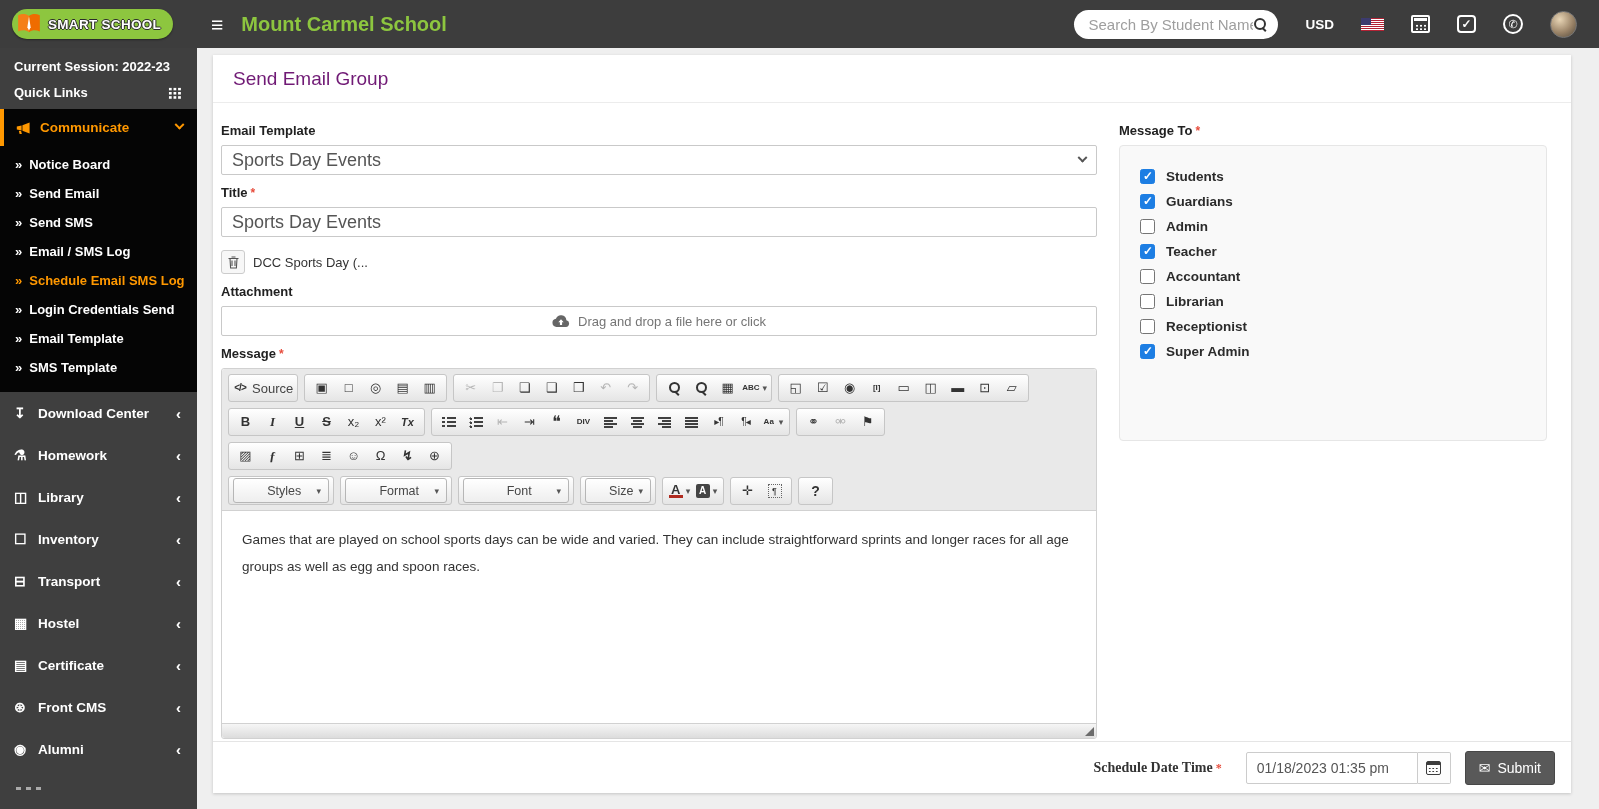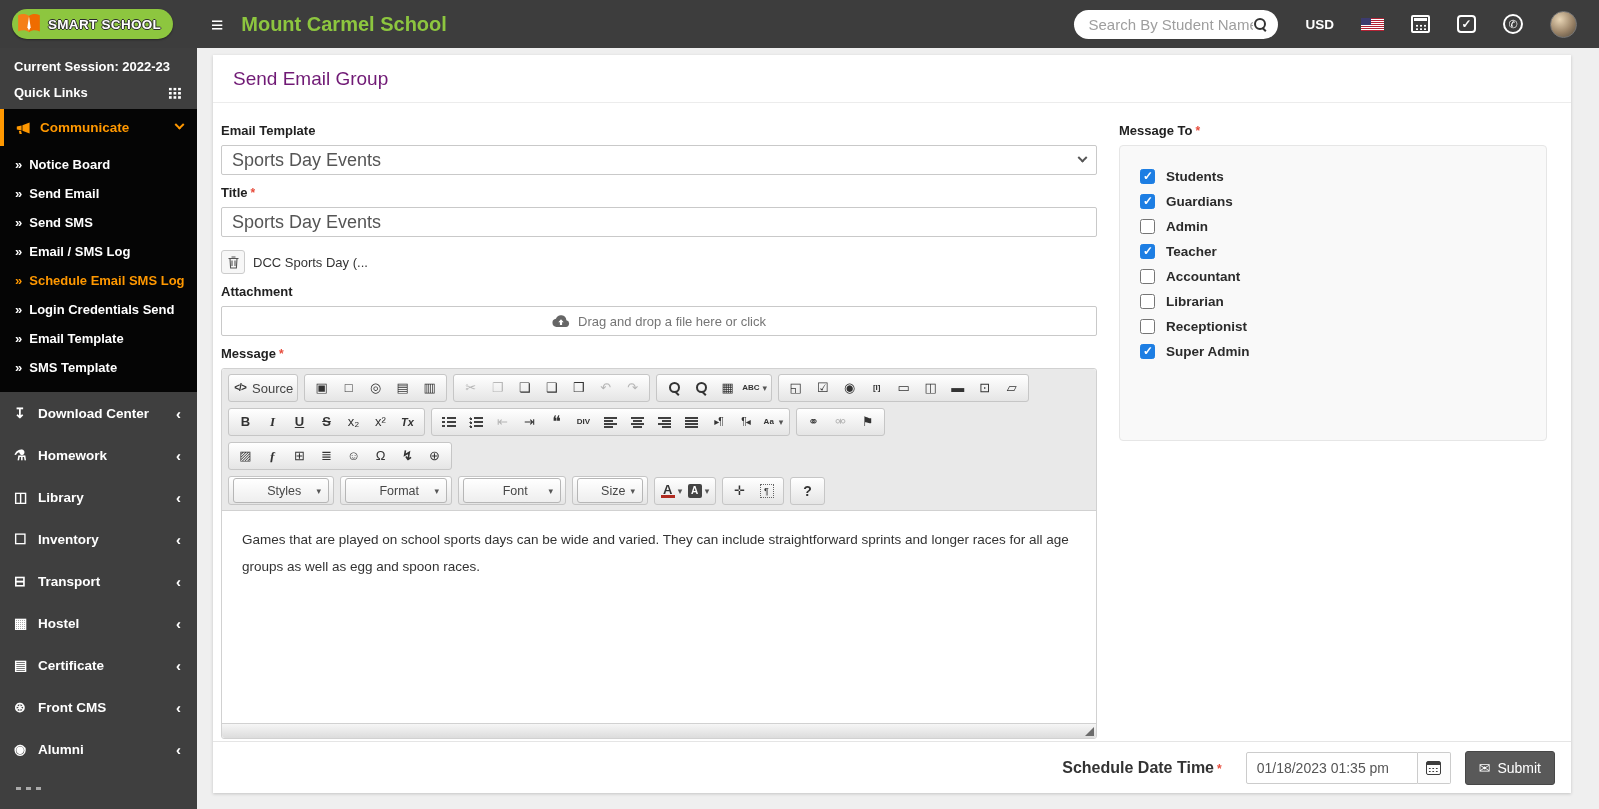--- a/index.html
+++ b/index.html
@@ -111,36 +111,36 @@
   [data-icon="align-right"] .glyph{background-image:linear-gradient(#404040,#404040),linear-gradient(#404040,#404040),linear-gradient(#404040,#404040),linear-gradient(#404040,#404040);background-size:13px 2px,9px 2px,13px 2px,9px 2px;background-position:0 2px,4px 5px,0 8px,4px 11px;}
   [data-icon="align-justify"] .glyph{background-image:linear-gradient(#404040,#404040),linear-gradient(#404040,#404040),linear-gradient(#404040,#404040),linear-gradient(#404040,#404040);background-size:13px 2px,13px 2px,13px 2px,13px 2px;background-position:0 2px,0 5px,0 8px,0 11px;}
   [data-icon="bullet-list"] .glyph{background-image:linear-gradient(#404040,#404040),linear-gradient(#404040,#404040),linear-gradient(#404040,#404040),radial-gradient(circle,#404040 1.2px,transparent 1.4px),radial-gradient(circle,#404040 1.2px,transparent 1.4px),radial-gradient(circle,#404040 1.2px,transparent 1.4px);background-size:9px 2px,9px 2px,9px 2px,3.5px 3.5px,3.5px 3.5px,3.5px 3.5px;background-position:5px 2px,5px 6px,5px 10px,0 1.5px,0 5.5px,0 9.5px;}
   [data-icon="numbered-list"] .glyph{background-image:linear-gradient(#404040,#404040),linear-gradient(#404040,#404040),linear-gradient(#404040,#404040),linear-gradient(#404040,#404040),linear-gradient(#404040,#404040),linear-gradient(#404040,#404040);background-size:9px 2px,9px 2px,9px 2px,3px 2px,3px 2px,3px 2px;background-position:5px 2px,5px 6px,5px 10px,0 2px,0 6px,0 10px;}
   [data-icon="text-color"] .glyph{border-bottom:3px solid #b02b20;font-weight:700;height:15px;}
   [data-icon="bg-color"] .glyph{background:#444;color:#fff;border-radius:2px;font-size:10px;font-weight:700;padding:0 2px;}
   [data-icon="show-blocks"] .glyph{border:1px dotted #666;font-size:9px;line-height:12px;}
   [data-icon$="-select"]{background:linear-gradient(#fff,#eee);border:1px solid #b6b6b6;border-radius:3px;justify-content:space-between;padding:0 7px;height:25px;}
   [data-icon$="-select"] .tlabel{margin-left:0;font-size:12.5px;color:#474747;}
   [data-icon="styles-select"]{width:96px;} [data-icon="format-select"]{width:102px;}
-  [data-icon="font-select"]{width:98px;} [data-icon="size-select"]{width:66px;}
+  [data-icon="font-select"]{width:106px;} [data-icon="size-select"]{width:66px;}
   .edit-area{height:212px;padding:15px 20px;font-size:13.5px;color:#333;line-height:2;overflow:auto;cursor:text;}
   .status-bar{height:15px;background:linear-gradient(#f6f6f6,#dcdcdc);border-top:1px solid #d1d1d1;position:relative;border-radius:0 0 3px 3px;}
   .status-bar::after{content:"";position:absolute;right:2px;bottom:2px;width:0;height:0;border-left:9px solid transparent;border-bottom:9px solid #6b6b6b;}
 
   
   .mt-panel{background:#f9f9f9;border:1px solid #e6e6e6;border-radius:4px;padding:18px 20px;height:296px;}
   .opt{display:flex;align-items:center;height:25px;cursor:pointer;}
   .cb{width:15px;height:15px;border-radius:2.5px;flex:none;position:relative;background:#fff;border:1px solid #757575;}
   .cb[data-checked="true"]{background:var(--checkbox-blue);border-color:var(--checkbox-blue);}
   .cb[data-checked="true"]::after{content:"✓";position:absolute;left:2px;top:-1px;color:#fff;font-size:12px;font-weight:700;}
   .opt-label{font-size:13.5px;font-weight:600;color:#2b2b2b;margin-left:11px;}
 
   
   .card-footer{border-top:1px solid #e5e5e5;height:52px;display:flex;align-items:center;justify-content:flex-end;padding-right:16px;flex:none;}
-  .sched-label{font-size:16px;font-weight:600;color:#333;}
+  .sched-label{font-size:14px;font-weight:600;color:#333;font-family:Liberation Serif, serif;}
   .dt-group{display:flex;margin-left:24px;}
   .dt-input{width:172px;height:32px;border:1px solid #ccc;border-radius:2px 0 0 2px;font-size:14px;color:#555;padding:0 10px;}
   .dt-addon{width:33px;height:32px;border:1px solid #ccc;border-left:0;border-radius:0 2px 2px 0;background:#fdfdfd;display:flex;align-items:center;justify-content:center;cursor:pointer;}
   .cal-dark{position:relative;width:15px;height:14px;border:1.5px solid #3c3c3c;border-radius:2px;}
   .cal-dark::before{content:"";position:absolute;left:0;right:0;top:0;height:3px;background:#3c3c3c;}
   .cal-dark::after{content:"";position:absolute;left:1px;right:1px;top:5px;bottom:1px;background-image:radial-gradient(#3c3c3c 1px,transparent 1.1px);background-size:3.5px 3px;}
   .submit-btn{margin-left:14px;background:var(--submit-gray);border:1px solid #474747;color:#fff;font-size:14px;height:34px;padding:0 13px;border-radius:3px;display:flex;align-items:center;gap:7px;}
   .submit-btn .env{font-size:14px;}
 </style>
 </head>

